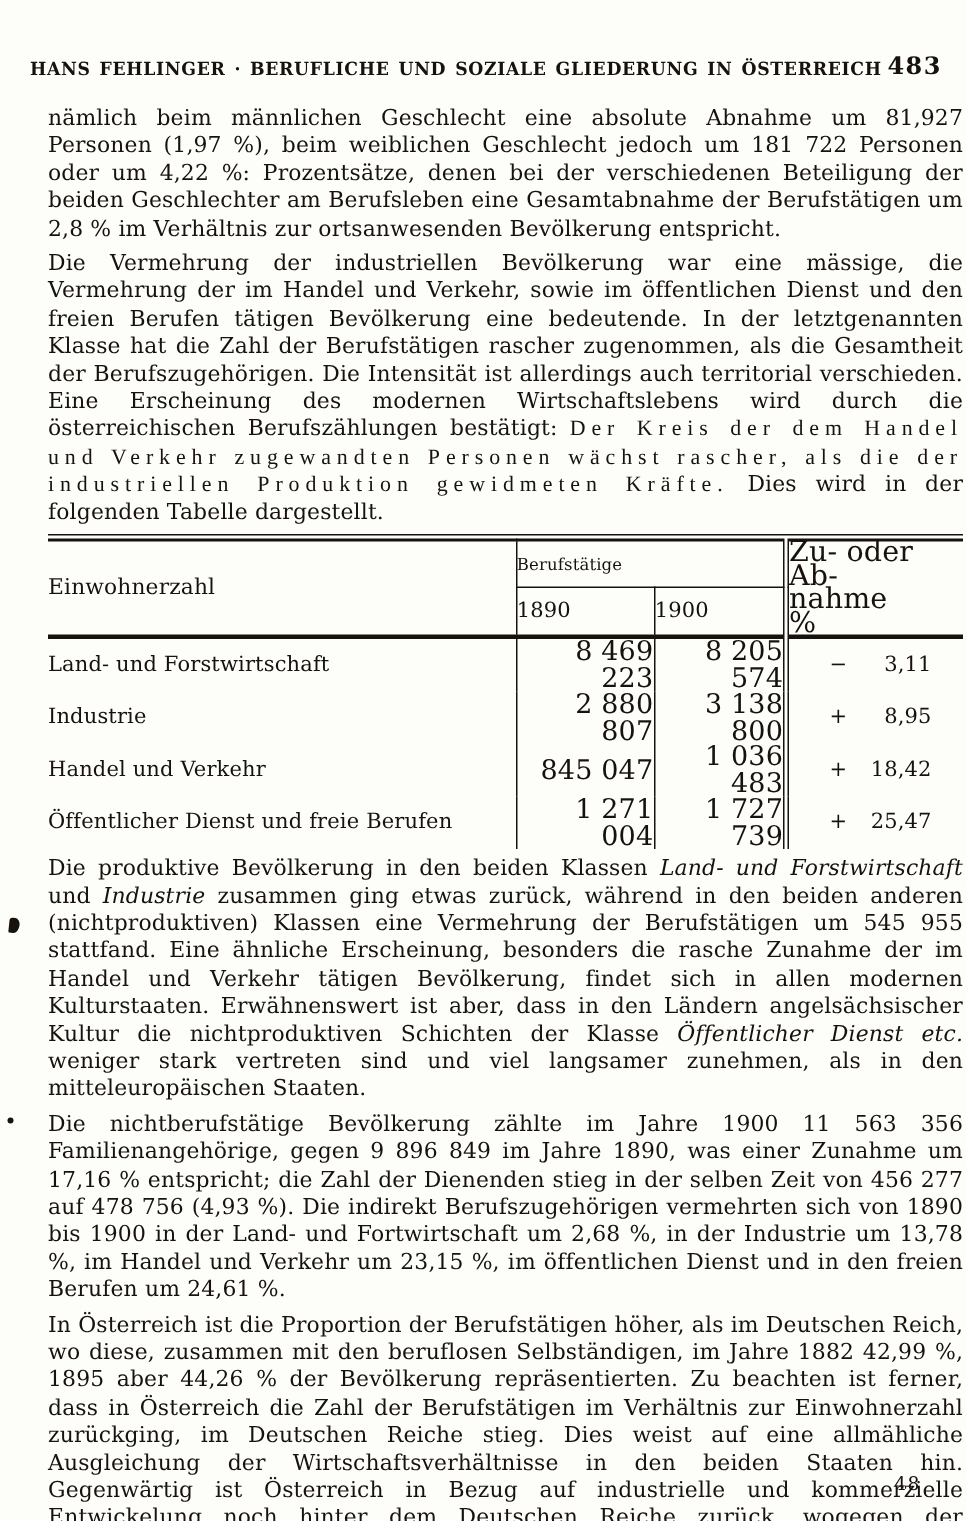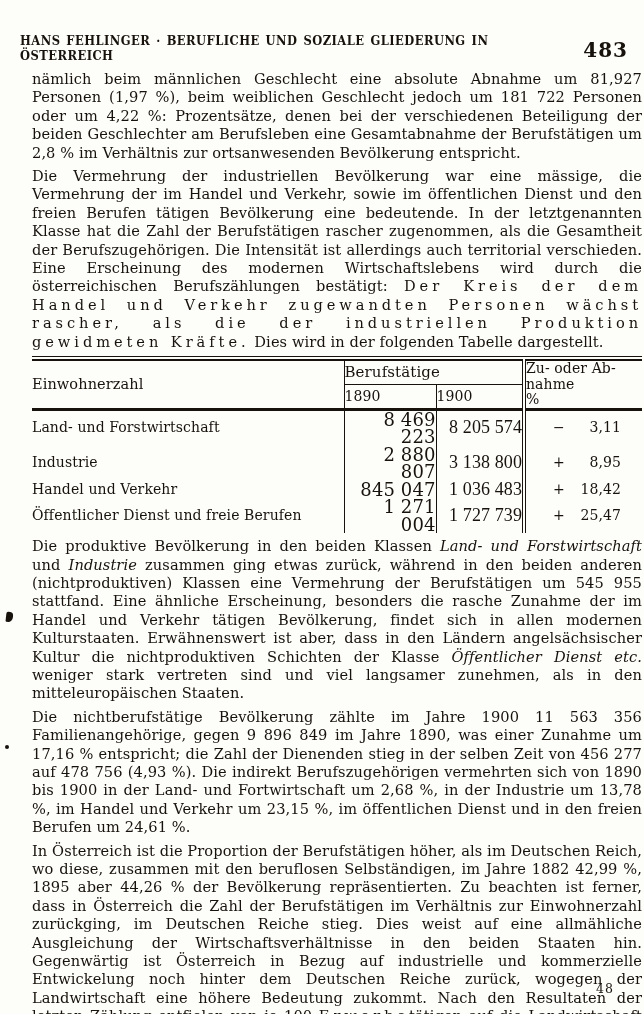--- a/index.html
+++ b/index.html
@@ -18,31 +18,31 @@
   
   .running-header {
     position: absolute; left: 20px; right: 16px; top: 34px;
     display: flex; justify-content: space-between; align-items: flex-end;
   }
   .running-title {
     font-size: 11.5px; font-weight: 700;
     letter-spacing: 0.45px; word-spacing: 1.5px;
     transform: scaleY(1.05);
   }
-  .page-number { font-size: 20px; font-weight: 700; letter-spacing: 1px; }
+  .page-number { font-size: 16px; font-weight: 700; letter-spacing: 1px; }
 
   
   .content {
     position: absolute; left: 32px; top: 70px; width: 610px;
     font-size: 14.6px; line-height: 18.4px;
     text-align: justify;
     letter-spacing: 0.1px;
   }
   .content p { margin: 0 0 5px 0; }
-  .sp { letter-spacing: 0.27em; }   
+  .sp { letter-spacing: 0.27em; font-family: Liberation Serif, serif; }   
   .i  { font-style: italic; }       
 
   
   .tbl-wrap {
     border-top: 1px solid #17120c;
     padding-top: 2px;
     margin: 5px 0 4px 0;
   }
   table.stats {
     width: 100%; border-collapse: collapse; table-layout: fixed;
@@ -55,36 +55,36 @@
   table.stats col.c-chg    { width: 118px; }
   table.stats thead { border-bottom: 3px solid #17120c; }
   table.stats th {
     font-weight: 400; text-align: left; vertical-align: middle;
     padding: 0;
   }
   th.h-klasse { padding-left: 2px; font-size: 14.5px; }
   th.h-group  {
     border-bottom: 1.5px solid #17120c;
     border-left: 1.5px solid #17120c;
-    padding: 5px 0 4px 9px; font-size: 15px;
+    padding: 5px 0 4px 9px; font-size: 11px;
   }
   th.h-year   { padding: 4px 0 5px 9px; }
   th.h-1890   { border-left: 1.5px solid #17120c; }
   th.h-1900   { border-left: 1.5px solid #17120c; }
   th.h-chg    {
     border-left: 4px double #17120c;
     vertical-align: top; padding: 4px 0 0 7px;
-    font-size: 14px; line-height: 15.5px;
+    font-size: 19px; line-height: 15.5px;
     white-space: pre-line;
   }
   table.stats tbody td { padding: 0; line-height: 17.5px; }
   td.b-klasse { padding-left: 2px; }
   td.num { text-align: right; font-size: 18px; }
   td.b-1890 { border-left: 1.5px solid #17120c; padding-right: 17px; }
-  td.b-1900 { border-left: 1.5px solid #17120c; padding-right: 15px; font-family: Liberation Serif, serif; }
+  td.b-1900 { border-left: 1.5px solid #17120c; padding-right: 15px; }
   td.b-chg  { border-left: 4px double #17120c; }
   .chgin {
     display: flex; justify-content: space-between;
     padding: 0 21px 0 27px;
   }
 
   
   .signature {
     position: absolute; right: 30px; top: 981px;
     font-size: 12.5px; letter-spacing: 1px;

